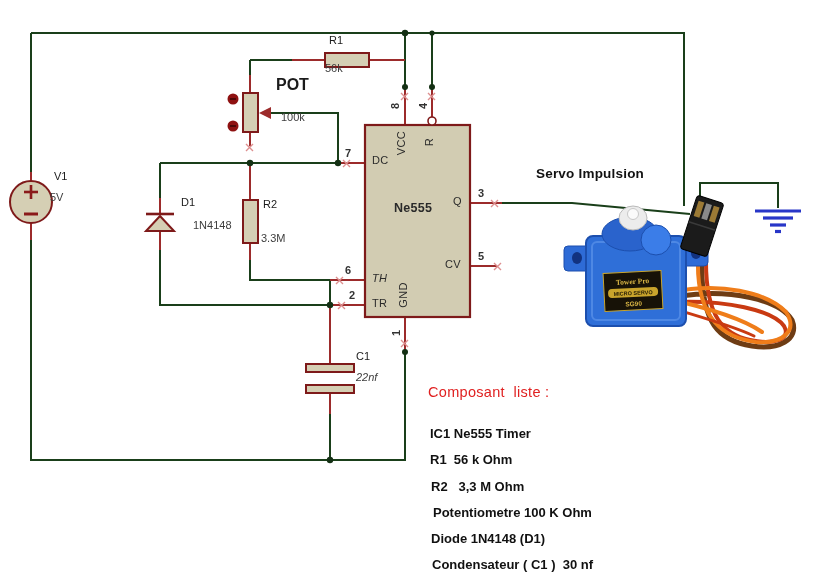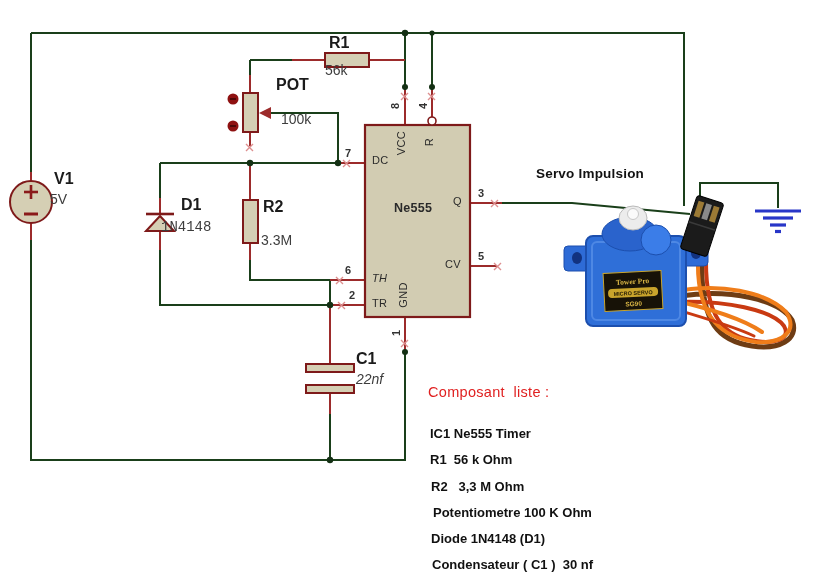--- a/index.html
+++ b/index.html
@@ -2,23 +2,23 @@
 <html><head>
 <meta charset="utf-8">
 <style>
   html,body { margin:0; padding:0; background:#ffffff; }
   #stage {
     position:relative; width:818px; height:588px; background:#ffffff;
     font-family:"Liberation Sans", sans-serif; overflow:hidden;
   }
   #wires-svg { position:absolute; left:0; top:0; }
   .txt { position:absolute; color:#1b1b1b; line-height:1; white-space:pre; }
-  .ref  { font-size:16px; font-weight:700; }
+  .ref  { font-size:11px; font-weight:400; }
   .ref-lg { font-size:16px; font-weight:600; }
-  .val  { font-size:14px; font-weight:400; color:#3d3d3d; }
+  .val  { font-size:11px; font-weight:400; color:#3d3d3d; }
   .icname { font-size:12.5px; font-weight:600; color:#2a2a2a; letter-spacing:0.3px; }
   .pin  { font-size:11px; font-weight:400; color:#2b2b2b; letter-spacing:0.4px; }
   .num  { font-size:11px; font-weight:700; color:#333333; }
   .rot  { transform: translate(-50%,-50%) rotate(-90deg); transform-origin:center; }
   .outlabel { font-size:13.5px; font-weight:700; color:#111111; letter-spacing:0.2px; }
   .list-title { font-size:14.5px; font-weight:400; color:#e02020; letter-spacing:0.3px; }
   .list-item  { font-size:13px; font-weight:700; color:#111111; }
 </style>
 </head>
 <body>
@@ -183,21 +183,21 @@
   <div class="txt ref" style="left:329px; top:35px;">R1</div>
   <div class="txt val" style="left:325px; top:63px;">56k</div>
 
   <div class="txt ref-lg" style="left:276px; top:77px;">POT</div>
   <div class="txt val" style="left:281px; top:112px;">100k</div>
 
   <div class="txt ref" style="left:263px; top:199px;">R2</div>
   <div class="txt val" style="left:261px; top:233px;">3.3M</div>
 
   <div class="txt ref" style="left:181px; top:197px;">D1</div>
-  <div class="txt val" style="left:161px; top:220px;font-family:Liberation Mono, monospace;">1N4148</div>
+  <div class="txt val" style="left:193px; top:220px;">1N4148</div>
 
   <div class="txt ref" style="left:356px; top:351px;">C1</div>
   <div class="txt val" style="left:356px; top:372px; font-style:italic;">22nf</div>
 
   <div class="txt icname" style="left:394px; top:202px;">Ne555</div>
   <div class="txt pin" style="left:372px; top:155px;">DC</div>
   <div class="txt pin" style="left:372px; top:273px;font-style:italic;">TH</div>
   <div class="txt pin" style="left:372px; top:298px;">TR</div>
   <div class="txt pin" style="left:453px; top:196px;">Q</div>
   <div class="txt pin" style="left:445px; top:259px;">CV</div>

